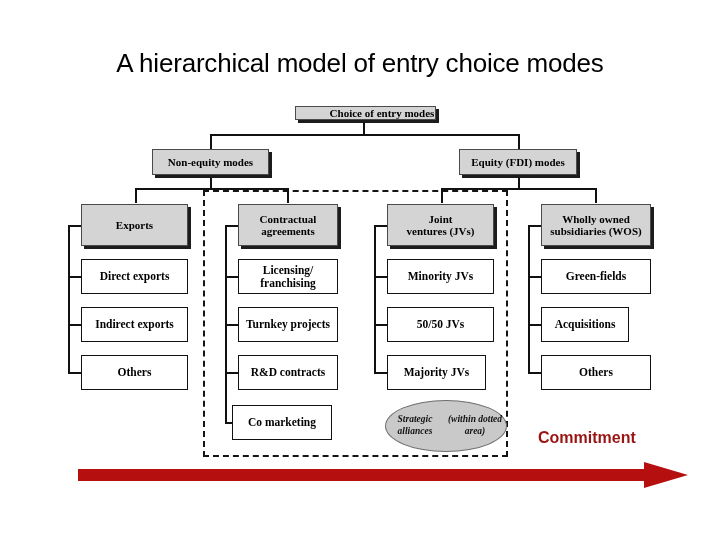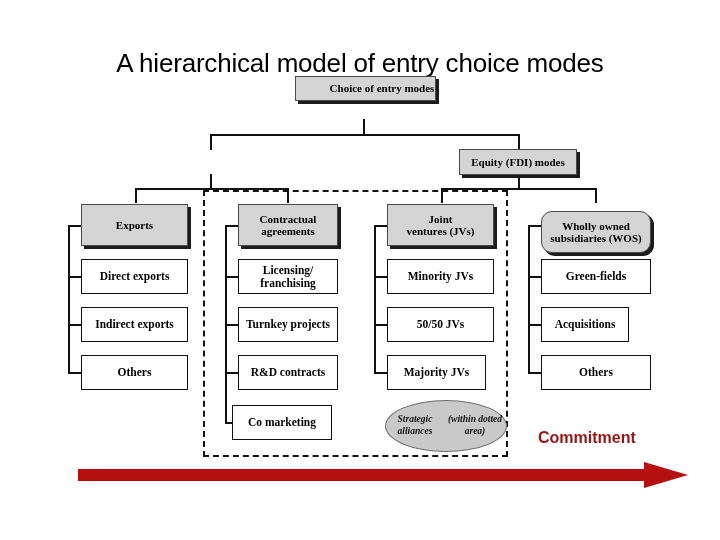--- a/index.html
+++ b/index.html
@@ -191,24 +191,27 @@
   <div class="hline" style="left:374px; top:276px; width:13px;"></div>
   <div class="hline" style="left:374px; top:324px; width:13px;"></div>
   <div class="hline" style="left:374px; top:372px; width:13px;"></div>
 
   <div class="vline" style="left:528px; top:225px; height:148px;"></div>
   <div class="hline" style="left:528px; top:225px; width:13px;"></div>
   <div class="hline" style="left:528px; top:276px; width:13px;"></div>
   <div class="hline" style="left:528px; top:324px; width:13px;"></div>
   <div class="hline" style="left:528px; top:372px; width:13px;"></div>
 
-  <div class="node shaded" style="left:295px; top:76px; width:141px; height:25px;padding-left:33px;">
+  <div class="node shaded" style="left:295px; top:106px; width:141px; height:14px;padding-left:33px;">
     <span class="lines">Choice of entry modes</span>
   </div>
 
+  <div class="node shaded" style="left:152px; top:149px; width:117px; height:26px;">
+    <span class="lines">Non-equity modes</span>
+  </div>
   <div class="node shaded" style="left:81px; top:204px; width:107px; height:42px;">
     <span class="lines">
       <span>Exports</span>
     </span>
   </div>
 
   <div class="node shaded" style="left:459px; top:149px; width:118px; height:26px;">
     <span class="lines">Equity (FDI) modes</span>
   </div>
   <div class="node shaded" style="left:238px; top:204px; width:100px; height:42px;">
@@ -216,21 +219,21 @@
       <span>Contractual</span>
       <span class="l2">agreements</span>
     </span>
   </div>
   <div class="node shaded" style="left:387px; top:204px; width:107px; height:42px;">
     <span class="lines">
       <span>Joint</span>
       <span class="l2">ventures (JVs)</span>
     </span>
   </div>
-  <div class="node shaded" style="left:541px; top:211px; width:110px; height:42px;border-radius:11px;">
+  <div class="node shaded" style="left:541px; top:204px; width:110px; height:42px;">
     <span class="lines">
       <span>Wholly owned</span>
       <span class="l2">subsidiaries (WOS)</span>
     </span>
   </div>
 
   <div class="node plain" style="left:81px; top:259px; width:107px; height:35px;">
     <span class="lines">Direct exports</span>
   </div>
   <div class="node plain" style="left:81px; top:307px; width:107px; height:35px;">

